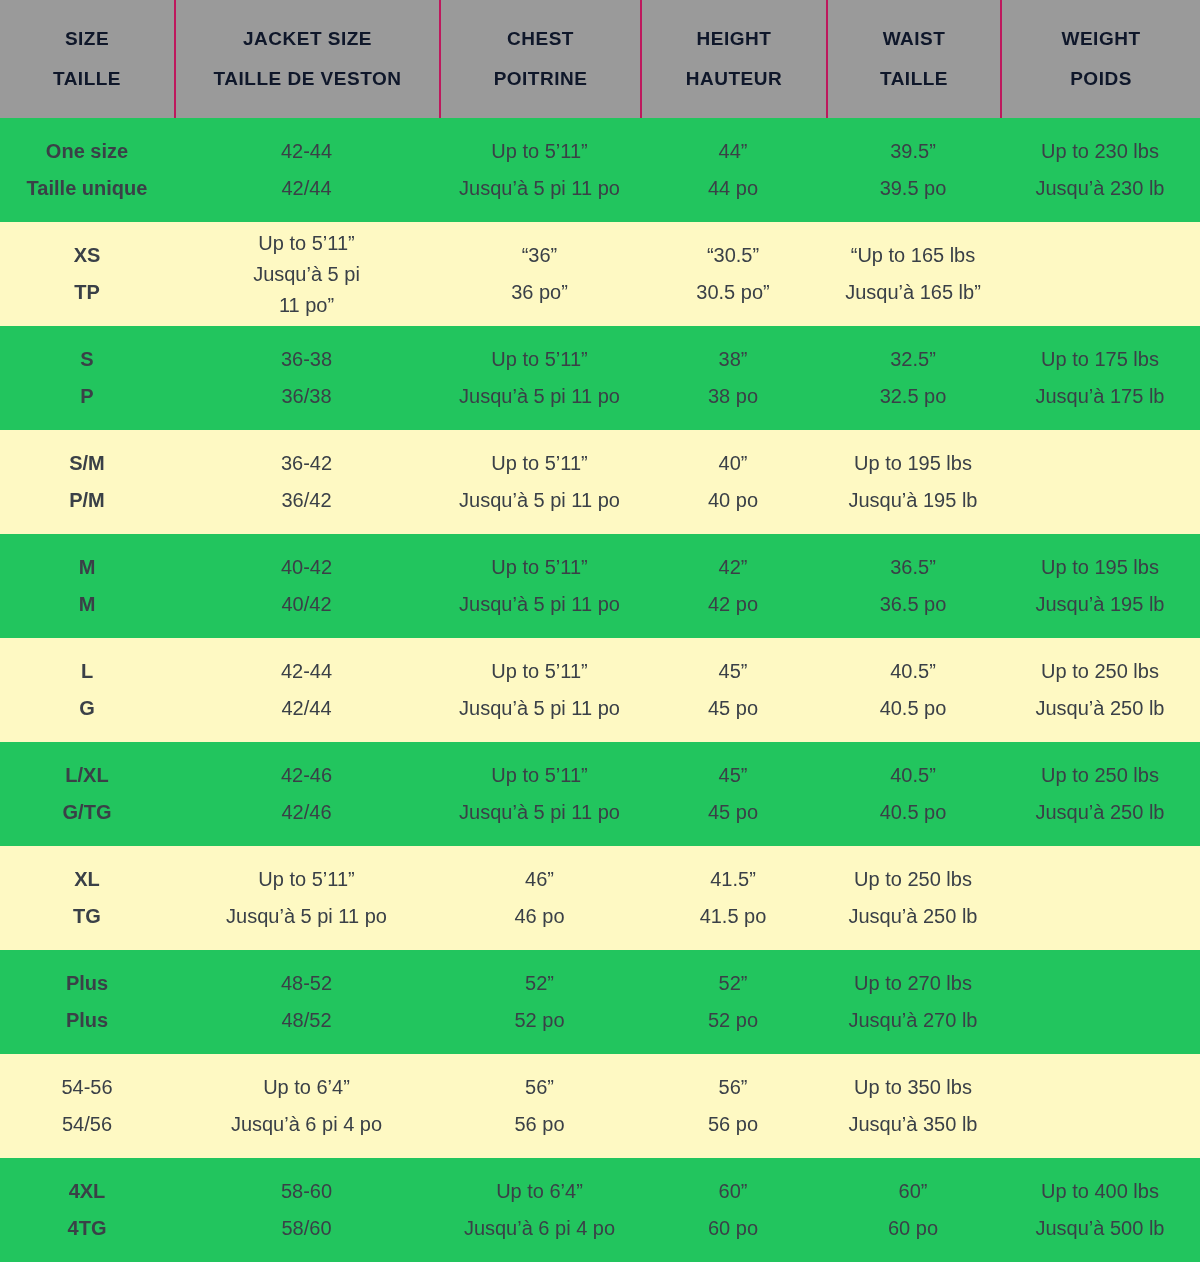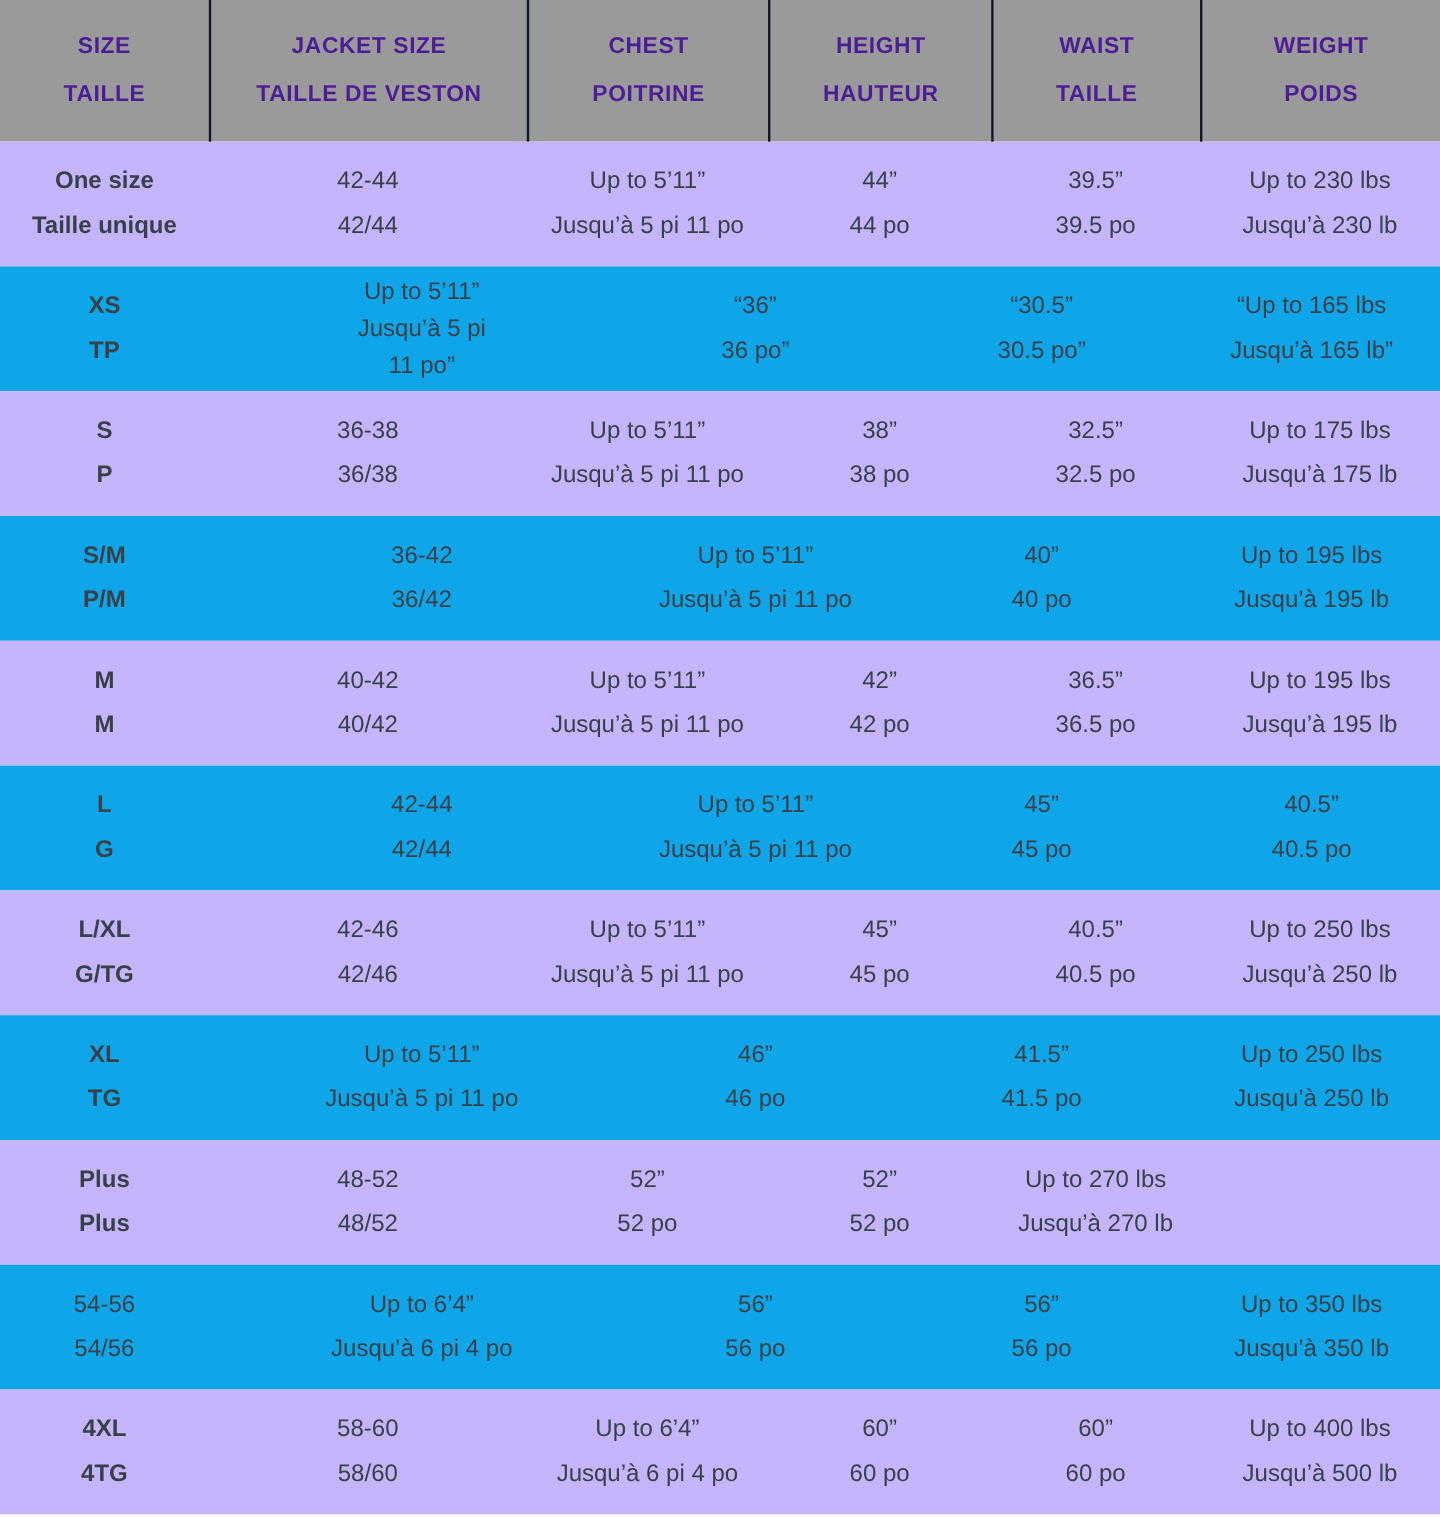--- a/index.html
+++ b/index.html
@@ -19,32 +19,32 @@
   .hcell {
     box-sizing: border-box;
     display: flex;
     flex-direction: column;
     justify-content: center;
     align-items: center;
     text-align: center;
     font-size: 19px;
     font-weight: 700;
     letter-spacing: 0.5px;
-    color: #4c1d95;
-  }
-  .hcell:not(:first-child) { border-left: 2px solid #0f172a; }
+    color: #0f172a;
+  }
+  .hcell:not(:first-child) { border-left: 2px solid #be185d; }
   .hline { line-height: 40px; white-space: nowrap; }
 
   .row {
     display: grid;
     grid-template-columns: 174px 265px 201px 186px 174px 200px;
     height: 104px;
-    background: #c4b5fd;
-  }
-  .row.alt { background: #0ea5e9; gap: 45px; }
+    background: #22c55e;
+  }
+  .row.alt { background: #fef9c3; }
 
   .cell {
     display: flex;
     flex-direction: column;
     justify-content: center;
     align-items: center;
     text-align: center;
     font-size: 20px;
     font-weight: 400;
   }

